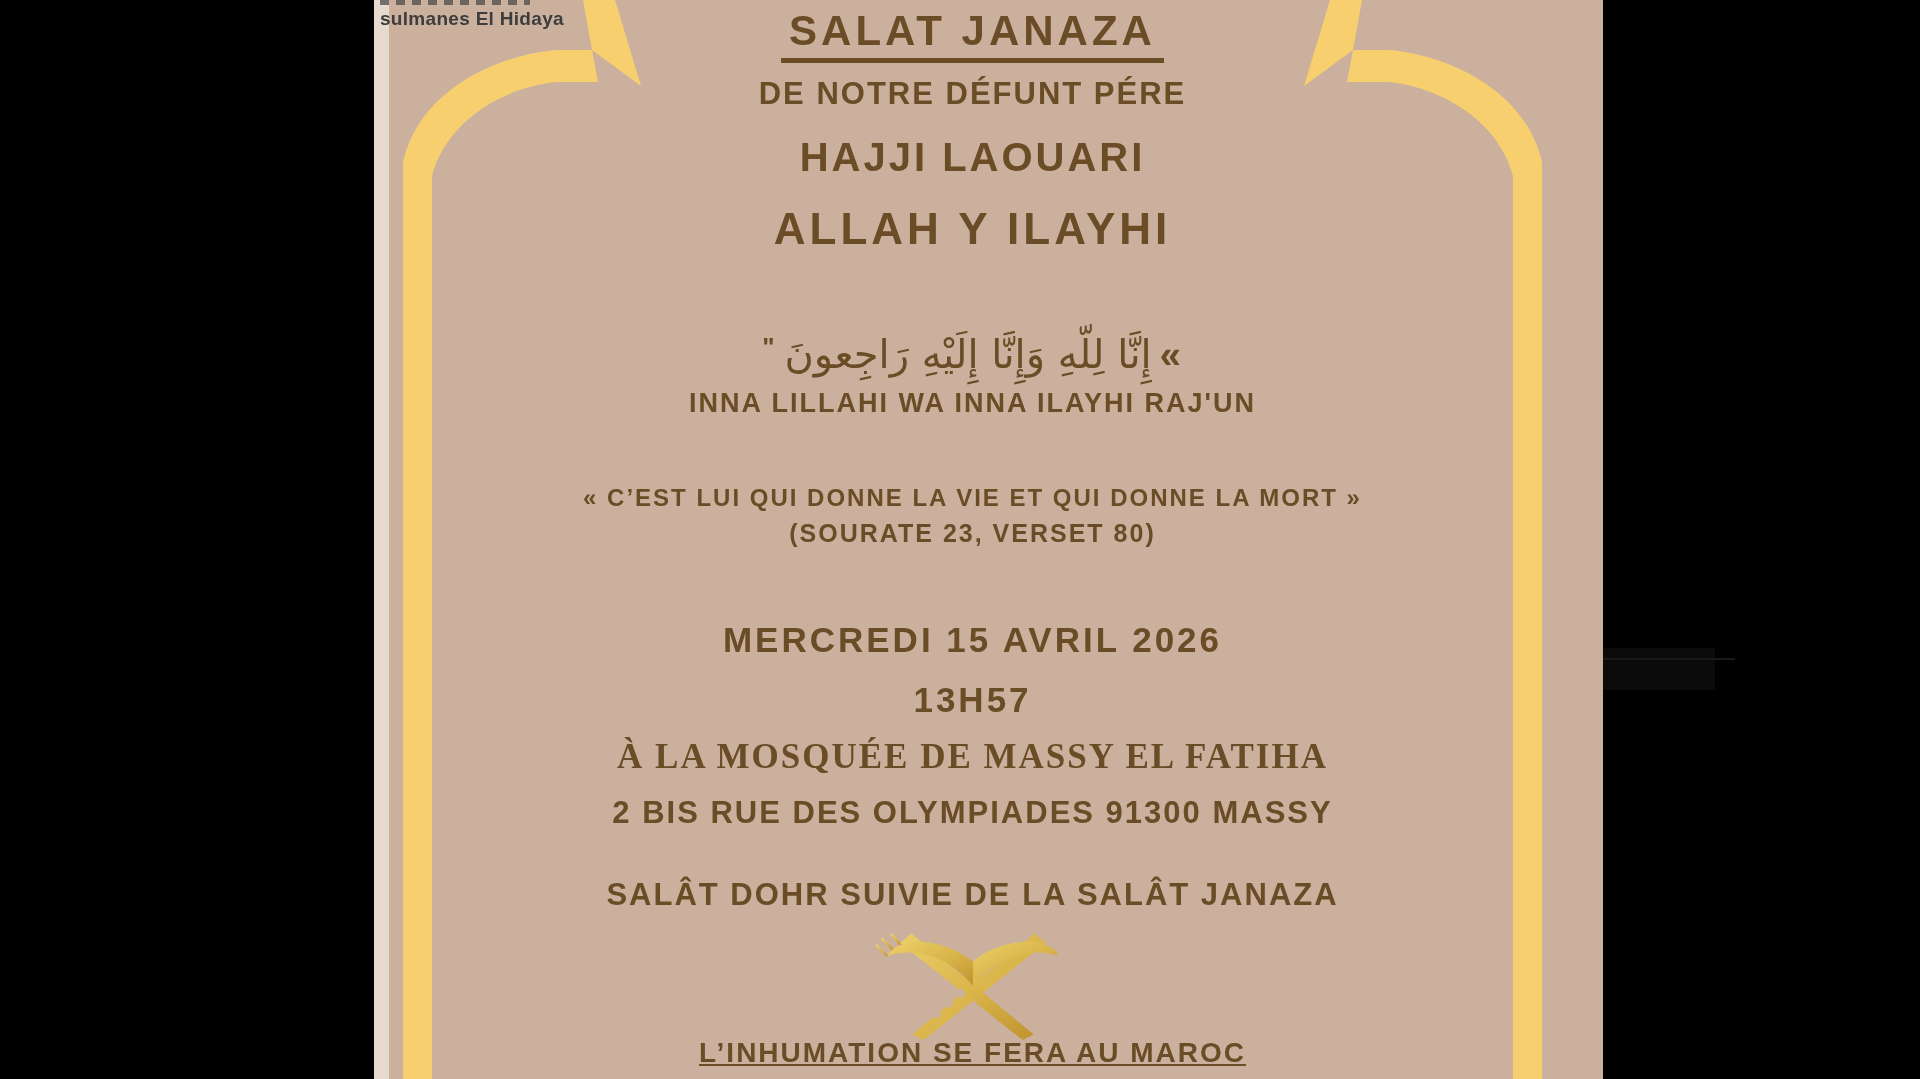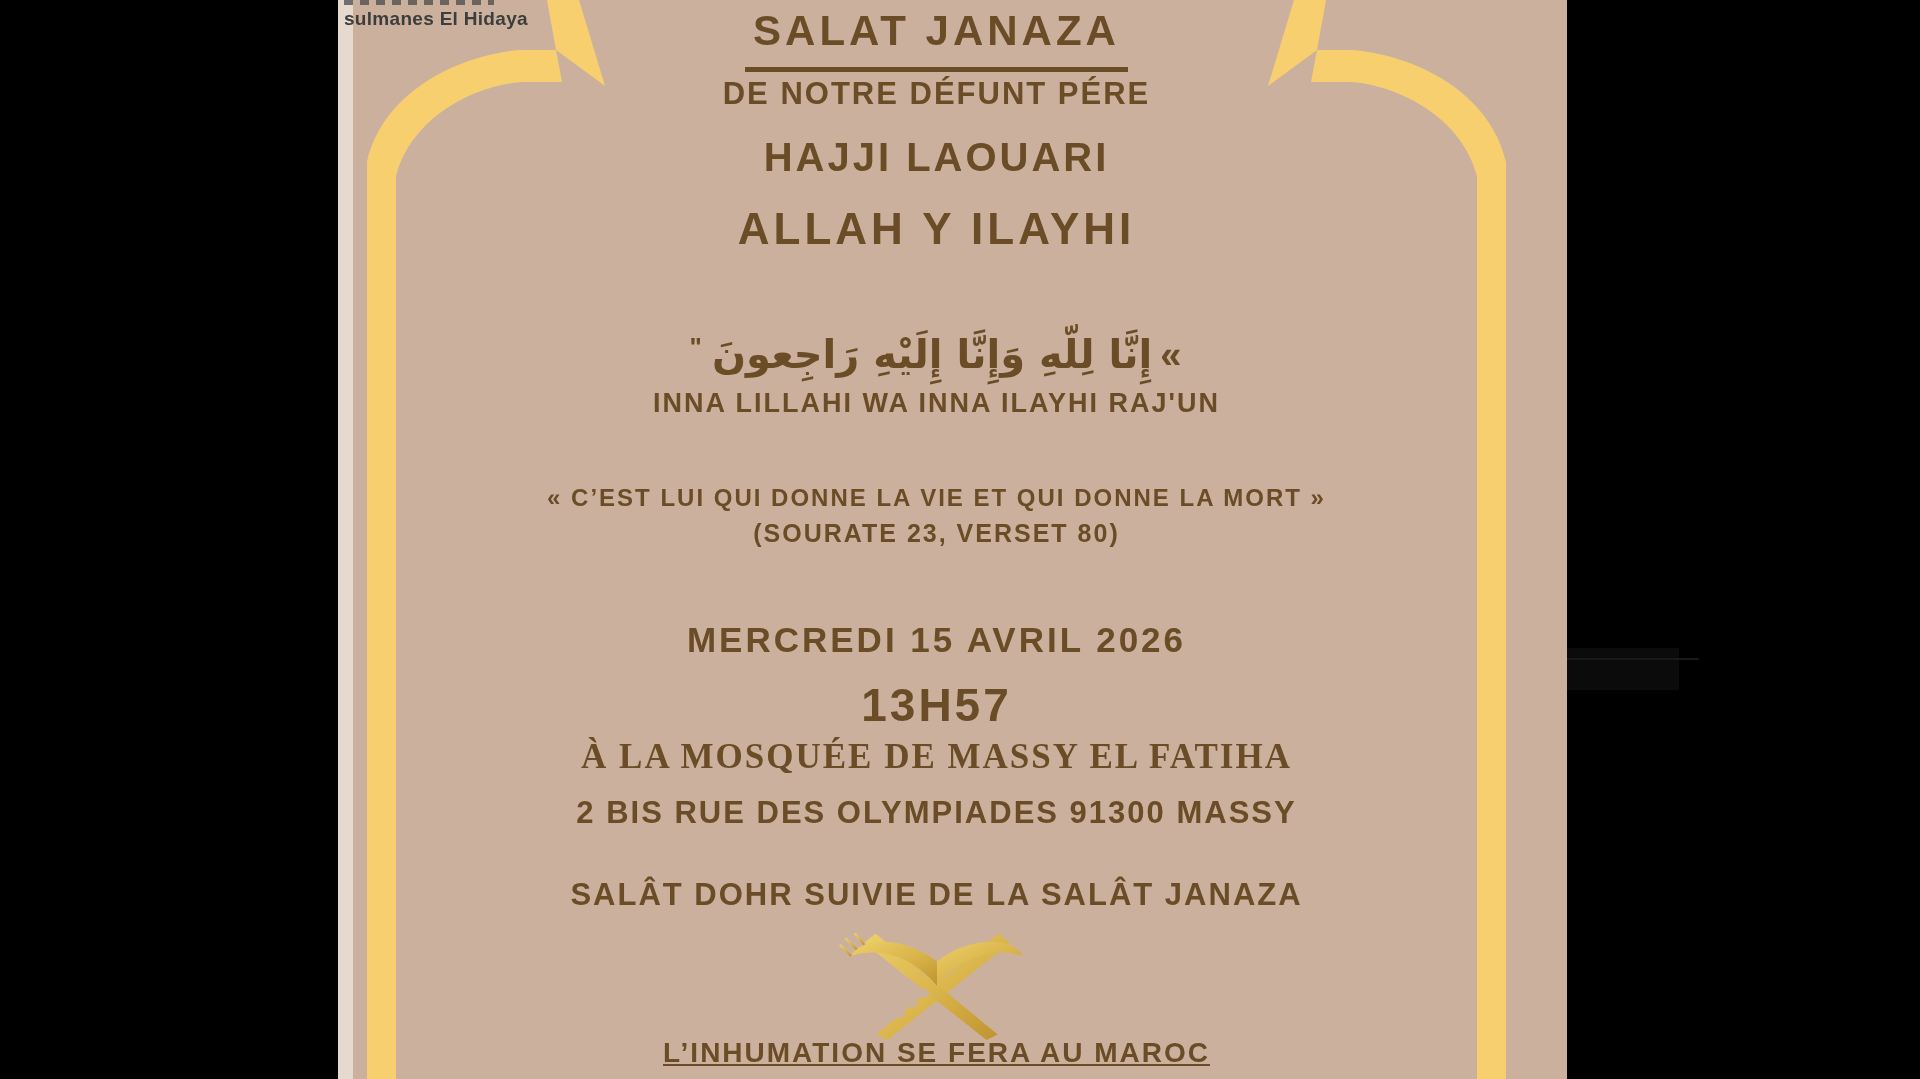--- a/index.html
+++ b/index.html
@@ -1,51 +1,51 @@
 <!DOCTYPE html>
 <html><head>
 <meta charset="utf-8">
 <style>
   html,body{margin:0;padding:0;background:#000;}
   .stage{position:relative;width:1828px;height:1079px;background:#000;overflow:hidden;
-         font-family:"Liberation Sans",sans-serif;}
+         font-family:"Liberation Sans",sans-serif;margin-left:36px;}
   .poster{position:absolute;left:338px;top:0;width:1229px;height:1079px;background:#cbb19d;}
   .edge-strip{position:absolute;left:0;top:0;width:15px;height:100%;
               background:rgba(245,240,232,0.65);}
   .arch-svg{position:absolute;left:0;top:0;width:1229px;height:1079px;display:block;}
 
   
   .logo{position:absolute;left:6px;top:0;width:230px;color:#3d3d3d;}
   .logo-clip{height:6px;overflow:hidden;opacity:.75;}
   .logo-clip .marks{width:150px;height:5px;
       background:repeating-linear-gradient(90deg,#4a4a4a 0 9px,transparent 9px 16px);}
   .logo-line{font-size:19px;font-weight:600;letter-spacing:.3px;margin-top:2px;}
 
   
   .content{position:absolute;left:58px;top:0;width:1081px;height:1079px;}
   .line{position:absolute;left:0;width:100%;text-align:center;color:#6a4c26;
         font-weight:700;line-height:1;letter-spacing:2px;white-space:nowrap;}
   .title{top:10px;font-size:42px;letter-spacing:4px;}
-  .title .underline{display:inline-block;border-bottom:5px solid #6a4c26;padding:0 8px 15px;}
+  .title .underline{display:inline-block;border-bottom:5px solid #6a4c26;padding:0 8px 6px;}
   .subtitle{top:78px;font-size:31px;}
   .name{top:137px;font-size:40px;letter-spacing:3px;}
   .blessing{top:207px;font-size:44px;letter-spacing:4px;}
 
   .arabic-row{top:330px;display:flex;justify-content:center;align-items:flex-start;gap:8px;}
-  .arabic-row .ar{font-family:"DejaVu Sans",sans-serif;font-size:40px;font-weight:700;
+  .arabic-row .ar{font-family:"DejaVu Sans",sans-serif;font-size:40px;font-weight:400;
                   letter-spacing:0;line-height:1.2;}
   .arabic-row .dq{font-size:26px;padding-top:4px;}
   .arabic-row .guil{font-size:38px;padding-top:6px;}
   .translit{top:390px;font-size:27px;}
 
   .verse1{top:486px;font-size:24px;}
   .verse2{top:521px;font-size:25px;}
 
   .date{top:622px;font-size:35px;letter-spacing:3px;}
-  .time{top:682px;font-size:46px;letter-spacing:3px;}
+  .time{top:682px;font-size:35px;letter-spacing:3px;}
   .venue{top:739px;font-size:35px;letter-spacing:2px;font-family:Liberation Serif, serif;}
   .address{top:797px;font-size:31px;}
   .prayer{top:879px;font-size:31px;}
 
   .quran-wrap{position:absolute;top:900px;left:50%;transform:translateX(-50%);
               width:235px;height:140px;}
   .footer{top:1039px;font-size:28px;letter-spacing:2px;text-decoration:underline;}
 
   
   .artifact-a{position:absolute;left:1567px;top:648px;width:112px;height:42px;background:#0b0b0b;}

